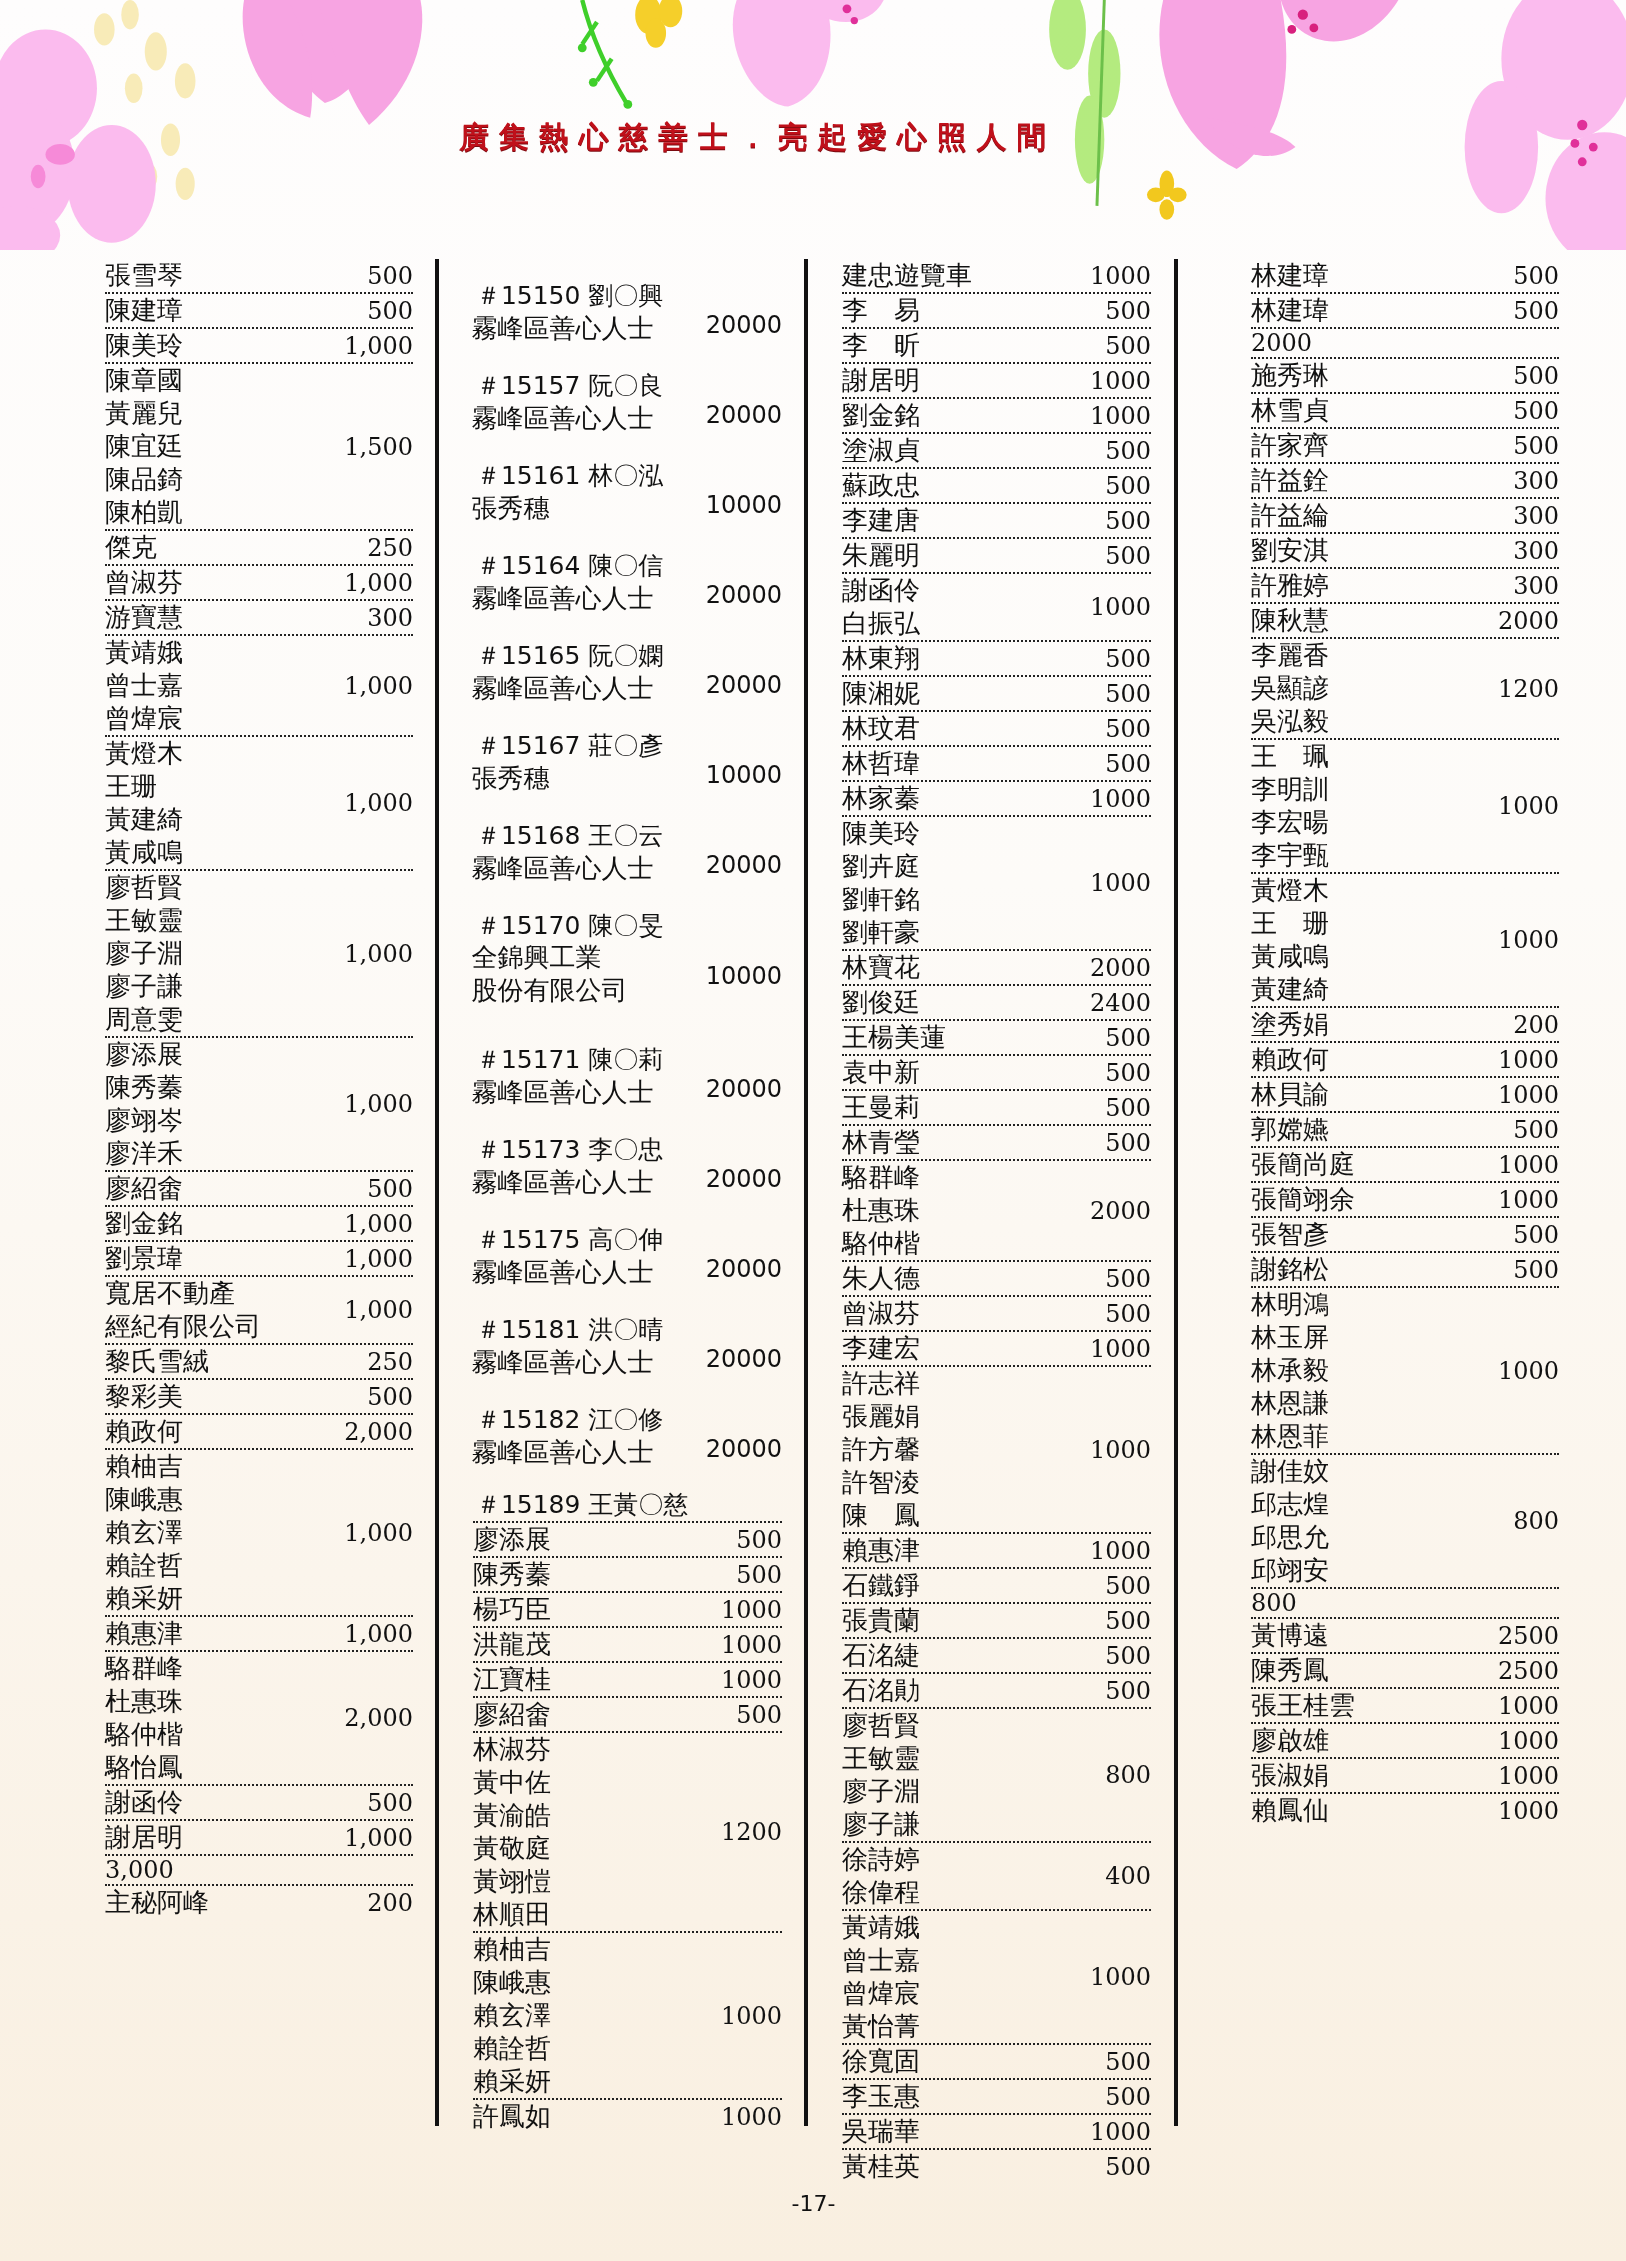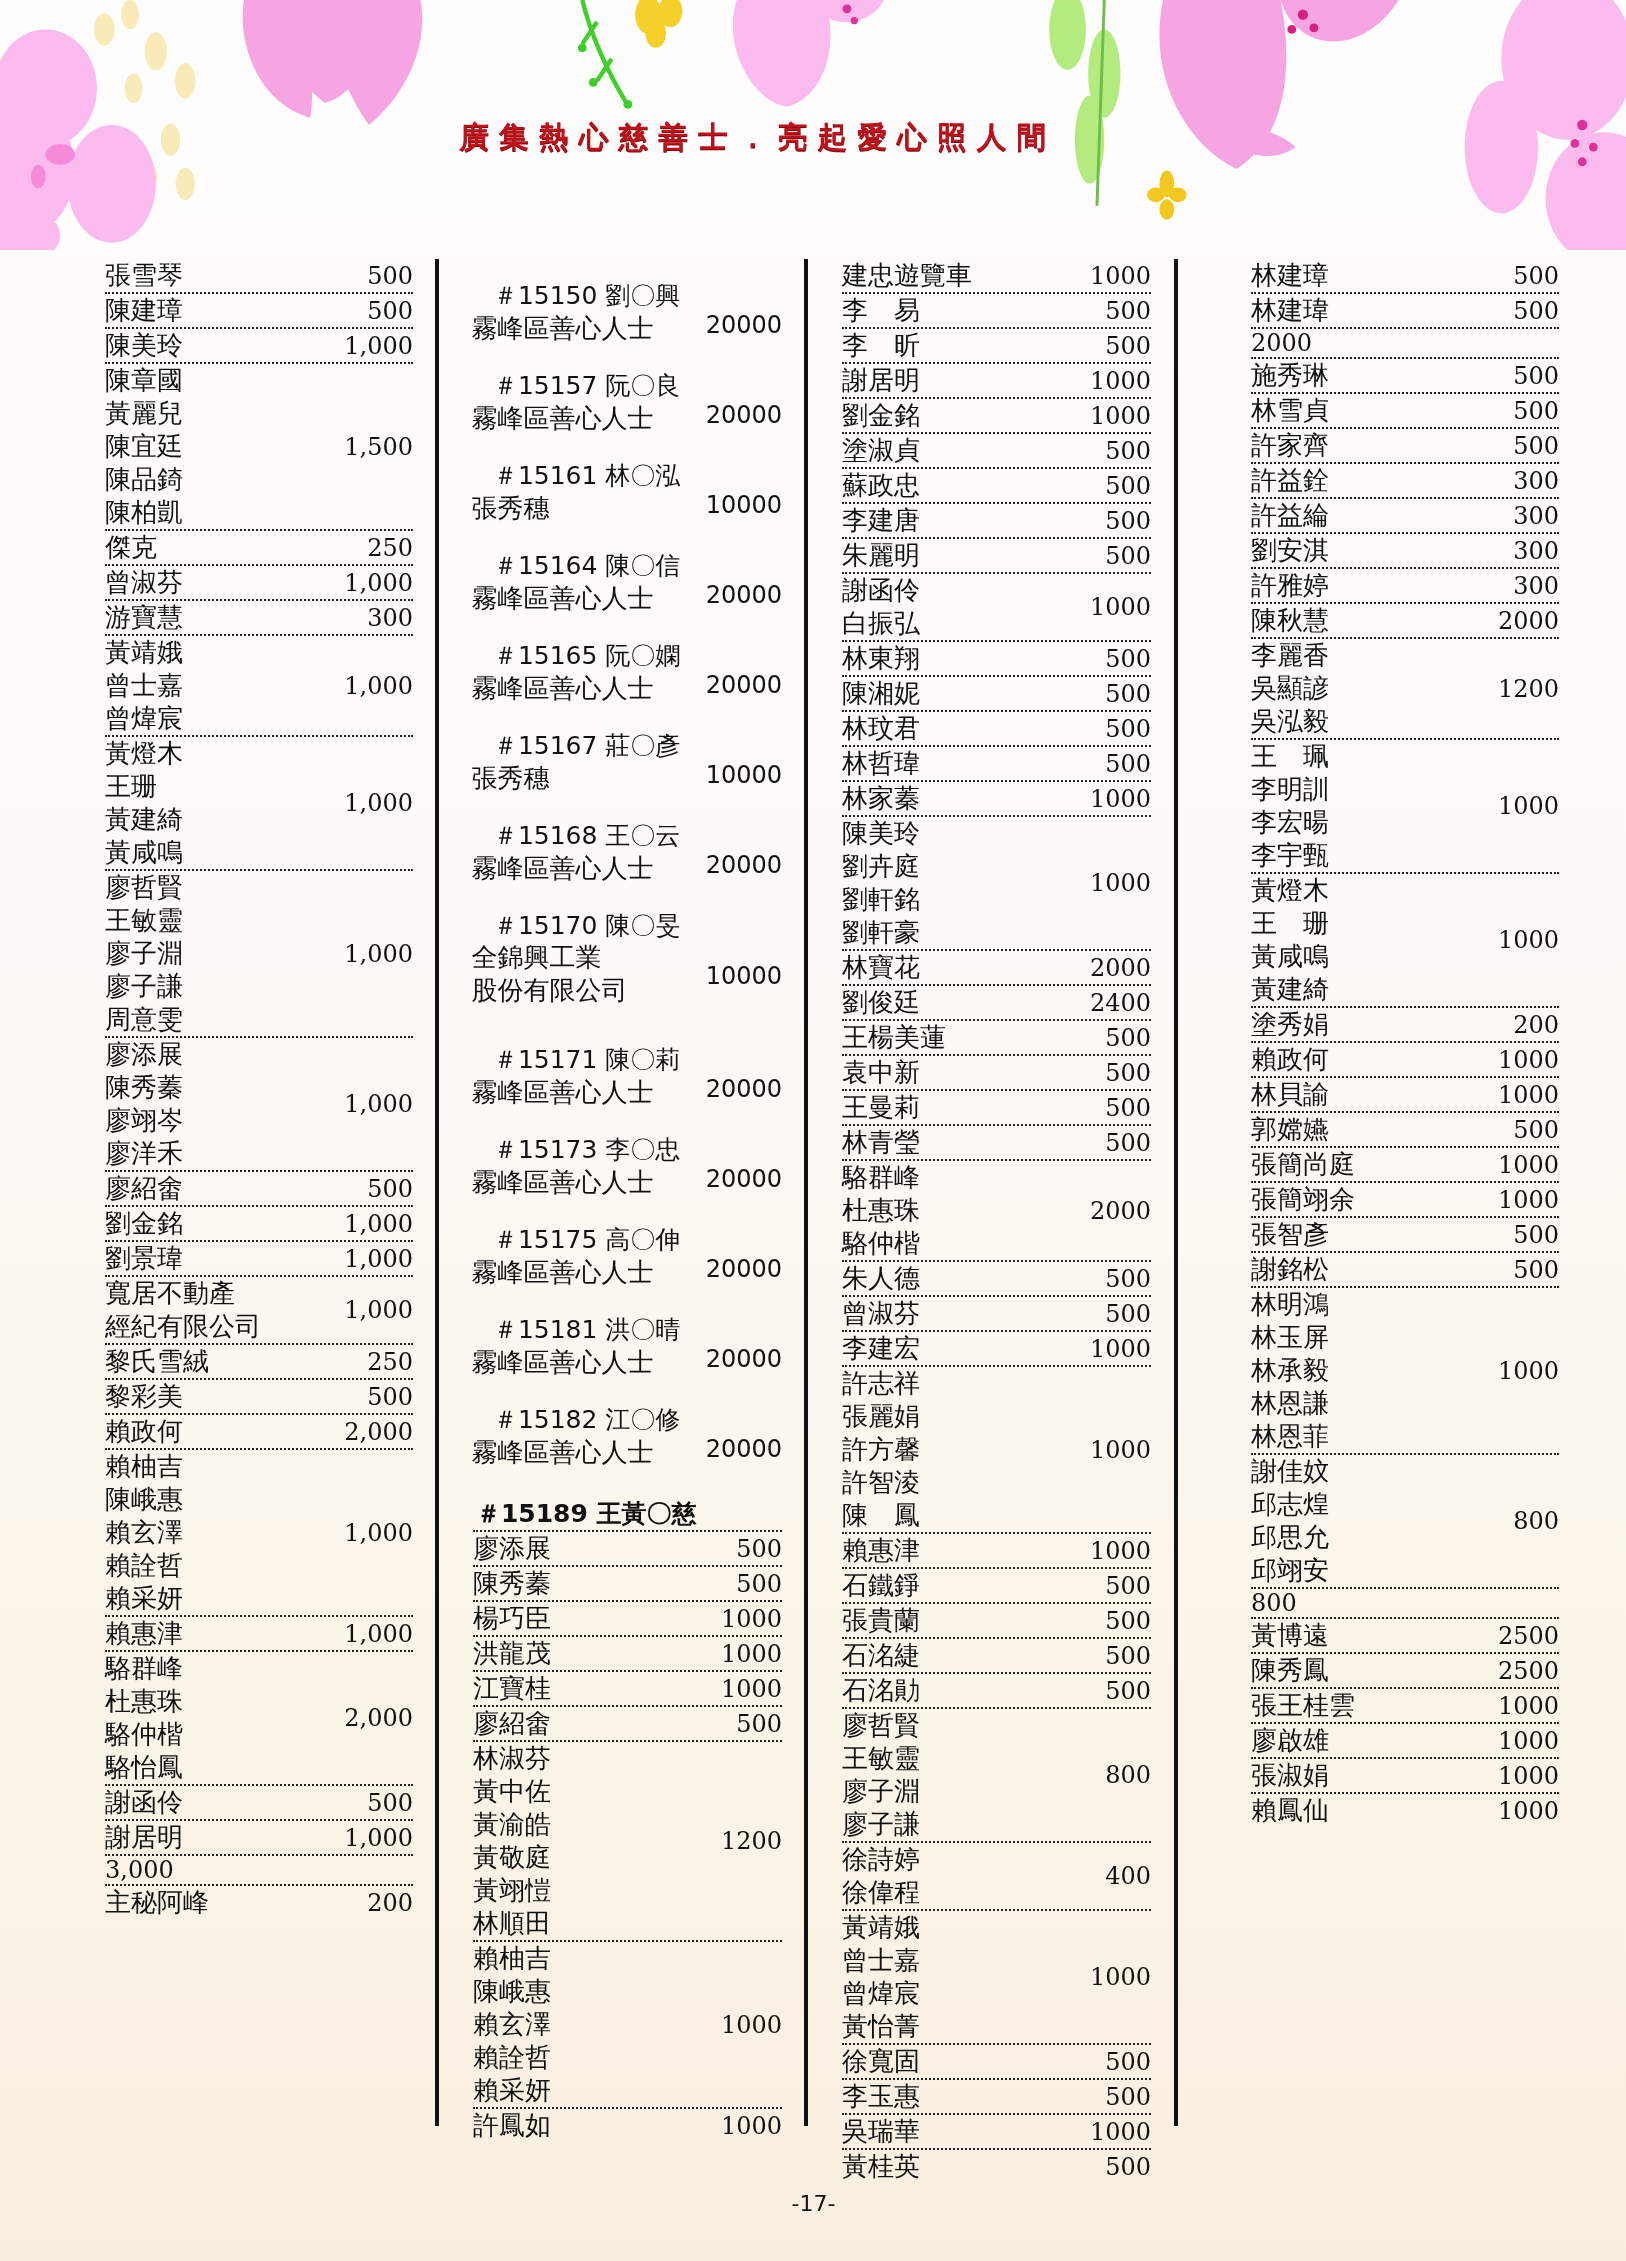--- a/index.html
+++ b/index.html
@@ -23,21 +23,21 @@
   .c4 { left:1211px; width:308px;margin-left:40px; }
   .divider { position:absolute; top:259px; width:3.7px; height:1867px; background:#111; }
   .grp { position:relative; display:flex; align-items:center; border-bottom:2.2px dotted #222; }
   .grp.nb { border-bottom:none; }
   .names { flex:1; }
   .nm { height:33px; line-height:33px; font-size:26px; white-space:nowrap; letter-spacing:0px; }
   .c3 .nm, .c4 .nm { height:33px; line-height:33px; }
   .amt { font-size:24px; text-align:right; white-space:nowrap; font-family:"DejaVu Serif","Liberation Serif",serif; }
   
   .blk { position:relative; height:90px; }
-  .blk .hd { position:absolute; left:2.9px; top:14.7px; font-size:25px; font-family:"DejaVu Sans","Liberation Sans",sans-serif; white-space:nowrap;margin-left:17px; }
+  .blk .hd { position:absolute; left:2.9px; top:14.7px; font-size:25px; font-family:"DejaVu Sans","Liberation Sans",sans-serif; white-space:nowrap; }
   .blk .nm2 { position:absolute; left:-1.5px; top:47px; font-size:26px; white-space:nowrap; font-family:"DejaVu Sans","Liberation Sans",sans-serif; }
   .blk .am2 { position:absolute; right:0; top:47px; font-size:24px; font-family:"DejaVu Sans","Liberation Sans",sans-serif;text-align:right; }
   .blk.tall { height:134px; }
   .blk.tall .nm2 { line-height:33px; }
   .blk.tall .am2 { top:68px; }
   .hd89 { font-size:25px; font-family:"DejaVu Sans","Liberation Sans",sans-serif; padding-left:2.9px; height:32px; line-height:32px; border-bottom:2.2px dotted #222; white-space:nowrap; }
   .c2 .nm { font-size:26px; }
   .footer { position:absolute; top:2178px; left:0; width:1627px; text-align:center; font-family:"DejaVu Sans","Liberation Sans",sans-serif; font-size:22px;margin-top:13px; }
 </style>
 </head>
@@ -381,21 +381,21 @@
     <div class="blk">
       <div class="hd">＃15181 洪〇晴</div>
       <div class="nm2">霧峰區善心人士</div>
       <div class="am2">20000</div>
     </div>
     <div class="blk">
       <div class="hd">＃15182 江〇修</div>
       <div class="nm2">霧峰區善心人士</div>
       <div class="am2">20000</div>
     </div>
-    <div class="hd89" style="margin-top: 20px; font-weight: bold;">＃15189 王黃〇慈</div>
+    <div class="hd89" style="margin-top: 11px;">＃15189 王黃〇慈</div>
     <div>
       <div class="grp">
         <div class="names">
           <div class="nm">廖添展</div>
         </div>
         <div class="amt">500</div>
       </div>
       <div class="grp">
         <div class="names">
           <div class="nm">陳秀蓁</div>

